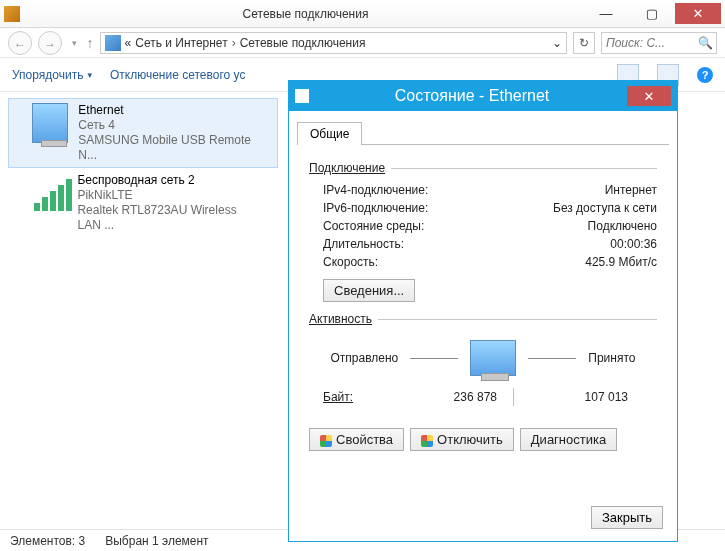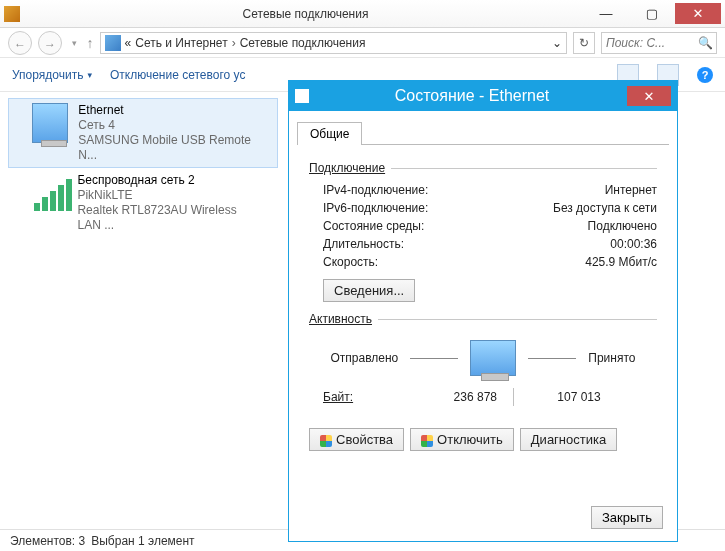--- a/index.html
+++ b/index.html
@@ -36,21 +36,21 @@
   .net-item.selected { background:#e6f1fb; border:1px solid #b8d6f5; }
   .net-item .nic-icon { width:40px; height:40px; }
   .nic-monitor { background:linear-gradient(#9bd6ff,#5aa3e8); border:1px solid #5a8fbf; position:relative; }
   .nic-monitor::after{content:"";position:absolute;bottom:-5px;left:8px;width:24px;height:5px;background:#c8c8c8;border:1px solid #999;}
   .nic-wifi { position:relative; }
   .nic-wifi .bar{position:absolute;bottom:2px;background:#3cb371;width:6px;}
   .net-item .lines { line-height:15px; }
   .net-item .l1 { color:#000; }
   .net-item .l2,.net-item .l3 { color:#6a6a6a; }
 
-  .statusbar { position:absolute; left:0; bottom:0; height:22px; width:100%; border-top:1px solid #e0e0e0; display:flex; align-items:center; padding:0 10px; gap:6px; font-size:12px; color:#333; }
+  .statusbar { position:absolute; left:0; bottom:0; height:22px; width:100%; border-top:1px solid #e0e0e0; display:flex; align-items:center; padding:0 10px; gap:20px; font-size:12px; color:#333; }
 
   
   .dialog { position:absolute; left:288px; top:80px; width:390px; height:462px; background:#fff; border:1px solid #1aa1e2; box-shadow:0 0 0 2px rgba(26,161,226,.0); z-index:10; }
   .dlg-title { height:30px; background:#1aa1e2; display:flex; align-items:center; padding:0 6px; }
   .dlg-title .nic-mini{width:14px;height:14px;background:#fff;margin-right:8px;}
   .dlg-title .dlg-title-text{flex:1;text-align:center;color:#fff;font-size:16px;}
   .dlg-title .dlg-close{width:44px;height:20px;background:#c75050;color:#fff;display:flex;align-items:center;justify-content:center;font-size:13px;cursor:default;}
 
   .tabstrip{display:flex;margin:10px 8px 0 8px;border-bottom:1px solid #bbb;}
   .tab{font-size:12px;padding:4px 12px;border:1px solid #bbb;border-bottom:none;background:#fff;position:relative;top:1px;}
@@ -66,21 +66,21 @@
 
   .activity{padding:2px 14px;}
   .act-head{display:flex;align-items:center;justify-content:center;gap:12px;margin:6px 0 8px 0;}
   .act-head .dash{width:48px;height:1px;background:#888;}
   .act-head .centre-icon{width:46px;height:36px;background:linear-gradient(#9bd6ff,#5aa3e8);border:1px solid #5a8fbf;position:relative;}
   .act-head .centre-icon::after{content:"";position:absolute;bottom:-6px;left:10px;width:26px;height:6px;background:#c8c8c8;border:1px solid #999;}
   .act-row{display:flex;align-items:center;padding:4px 0;}
   .act-row .lbl{width:76px;text-decoration:underline;}
   .act-row .sent{width:98px;text-align:right;}
   .act-row .bar{width:1px;height:18px;background:#c0c0c0;margin:0 16px;}
-  .act-row .recv{width:98px;text-align:center;}
+  .act-row .recv{width:98px;text-align:right;}
 
   .btn-row{display:flex;gap:6px;margin-top:16px;}
   .dlg-footer{position:absolute;right:14px;bottom:12px;}
 </style>
 </head>
 <body>
 
 <div class="titlebar">
   <span class="title-icon"></span>
   <span class="title-text">Сетевые подключения</span>

